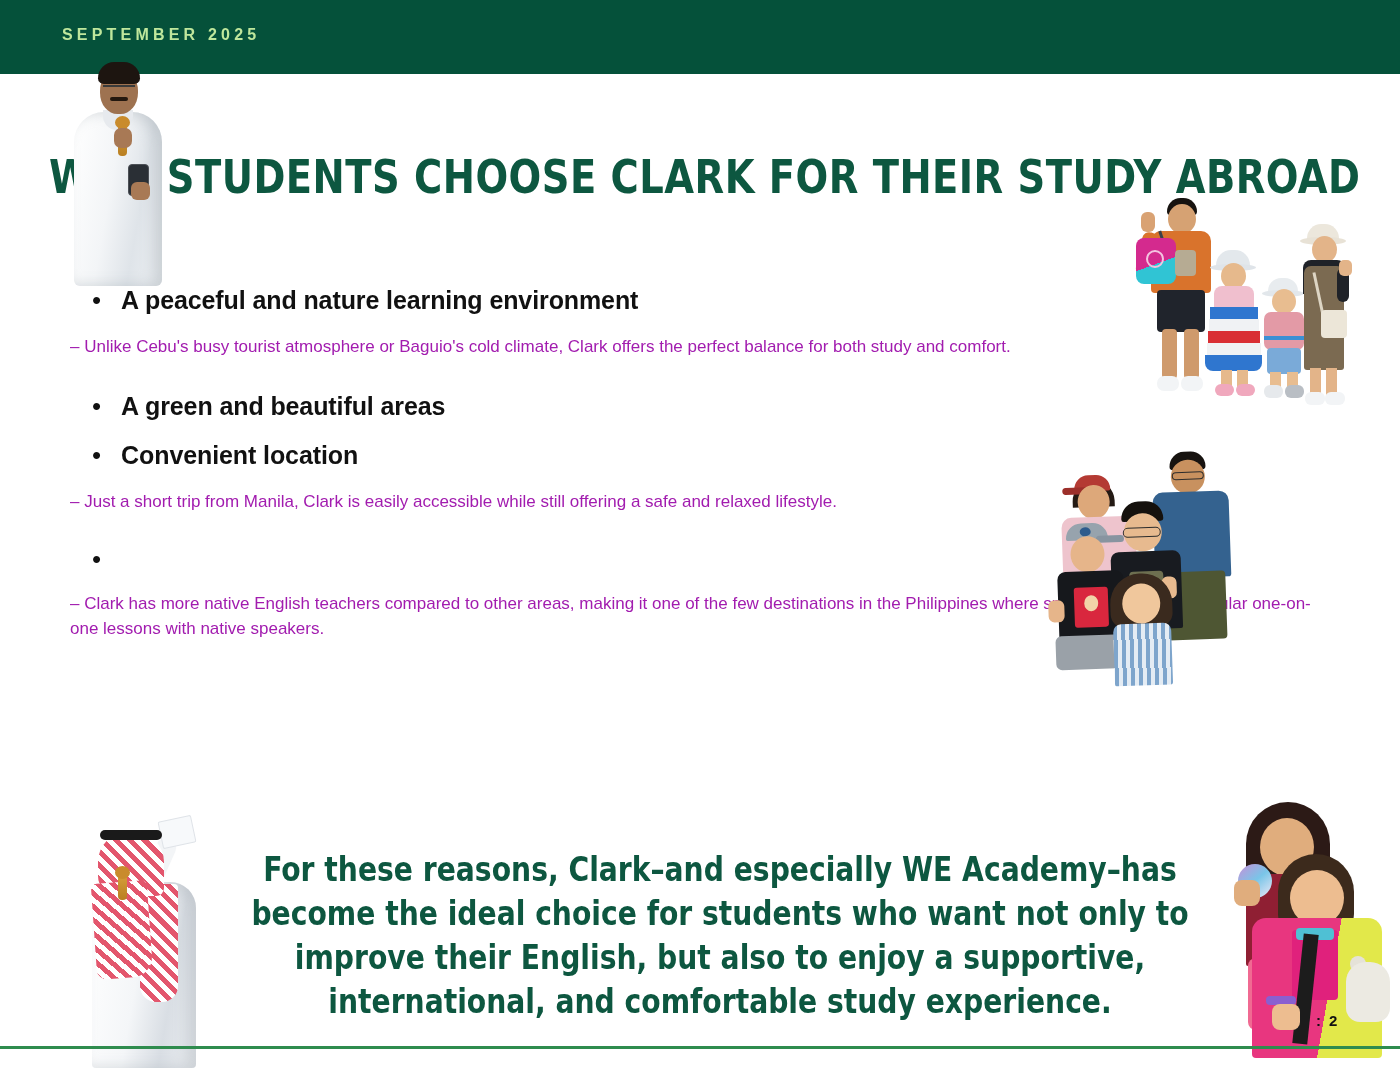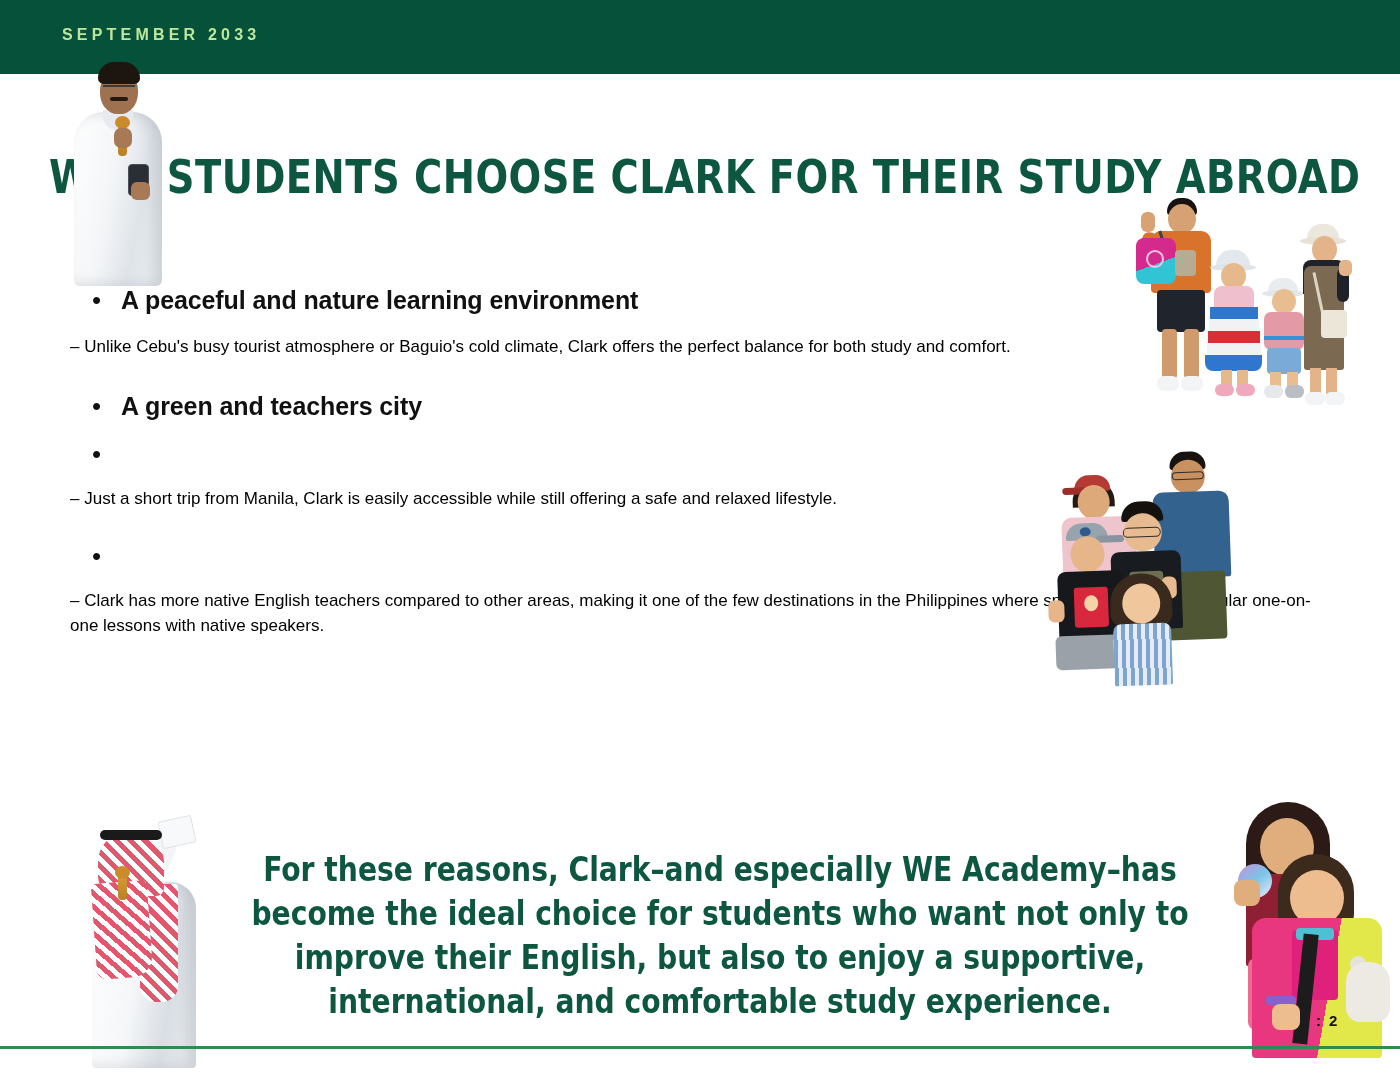--- a/index.html
+++ b/index.html
@@ -54,21 +54,21 @@
   }
   .bullet-dot{
     font-size:26px; line-height:1; color:#111111;
     margin-right:20px;
   }
   .bullet-head-text{
     font-size:25px; font-weight:bold; color:#111111;
     letter-spacing:-0.1px;
   }
   .bullet-desc{
-    font-size:17px; font-weight:normal; color:#000000;
+    font-size:17px; font-weight:normal; color:#a21caf;
     line-height:1.45;
     margin-bottom:32px;
   }
   .bullet-desc.wide{ width:1265px; }
 
   
   .closing{
     position:absolute; left:190px; top:848px; width:1060px;
     text-align:center;
     font-family:"DejaVu Sans Condensed","Liberation Sans Narrow","Liberation Sans",sans-serif;
@@ -316,46 +316,47 @@
   .pp-child .plush{ position:absolute; left:94px; top:108px; width:44px; height:60px; background:#eceae2; border-radius:20px 20px 14px 14px; }
   .pp-child .plush-ear{ position:absolute; left:98px; top:102px; width:16px; height:16px; background:#e5e2d8; border-radius:50%; }
   .pp-child .hand{ position:absolute; left:20px; top:150px; width:28px; height:26px; background:#edbd90; border-radius:8px; }
   .pp-child .bands{ position:absolute; left:14px; top:142px; width:30px; height:9px; background:#8a5fd0; border-radius:4px; }
   .pp-child .pinkbag{ position:absolute; left:-4px; top:104px; width:28px; height:72px; background:#f06a92; border-radius:8px; }
 </style>
 </head>
 <body>
 
 <div class="header-bar">
-  <div class="header-date">SEPTEMBER 2033</div>
+  <div class="header-date">SEPTEMBER 2025</div>
 </div>
 
 <h1 class="slide-title">WHY STUDENTS CHOOSE CLARK FOR THEIR STUDY ABROAD</h1>
 
 <div class="content">
 
 
   <div class="bullet-block">
     <div class="bullet-head">
       <span class="bullet-dot">•</span>
       <span class="bullet-head-text">A peaceful and nature learning environment</span>
     </div>
     <p class="bullet-desc">– Unlike Cebu's busy tourist atmosphere or Baguio's cold climate, Clark offers the perfect balance for both study and comfort.</p>
   </div>
 
   <div class="bullet-block">
     <div class="bullet-head">
       <span class="bullet-dot">•</span>
-      <span class="bullet-head-text">A green and teachers city</span>
+      <span class="bullet-head-text">A green and beautiful areas</span>
     </div>
   </div>
 
   <div class="bullet-block">
     <div class="bullet-head">
       <span class="bullet-dot">•</span>
+      <span class="bullet-head-text">Convenient location</span>
     </div>
     <p class="bullet-desc">– Just a short trip from Manila, Clark is easily accessible while still offering a safe and relaxed lifestyle.</p>
   </div>
 
   <div class="bullet-block">
     <div class="bullet-head">
       <span class="bullet-dot">•</span>
     </div>
     <p class="bullet-desc wide">– Clark has more native English teachers compared to other areas, making it one of the few destinations in the Philippines where speakers can enjoy regular one-on-one lessons with native speakers.</p>
   </div>

